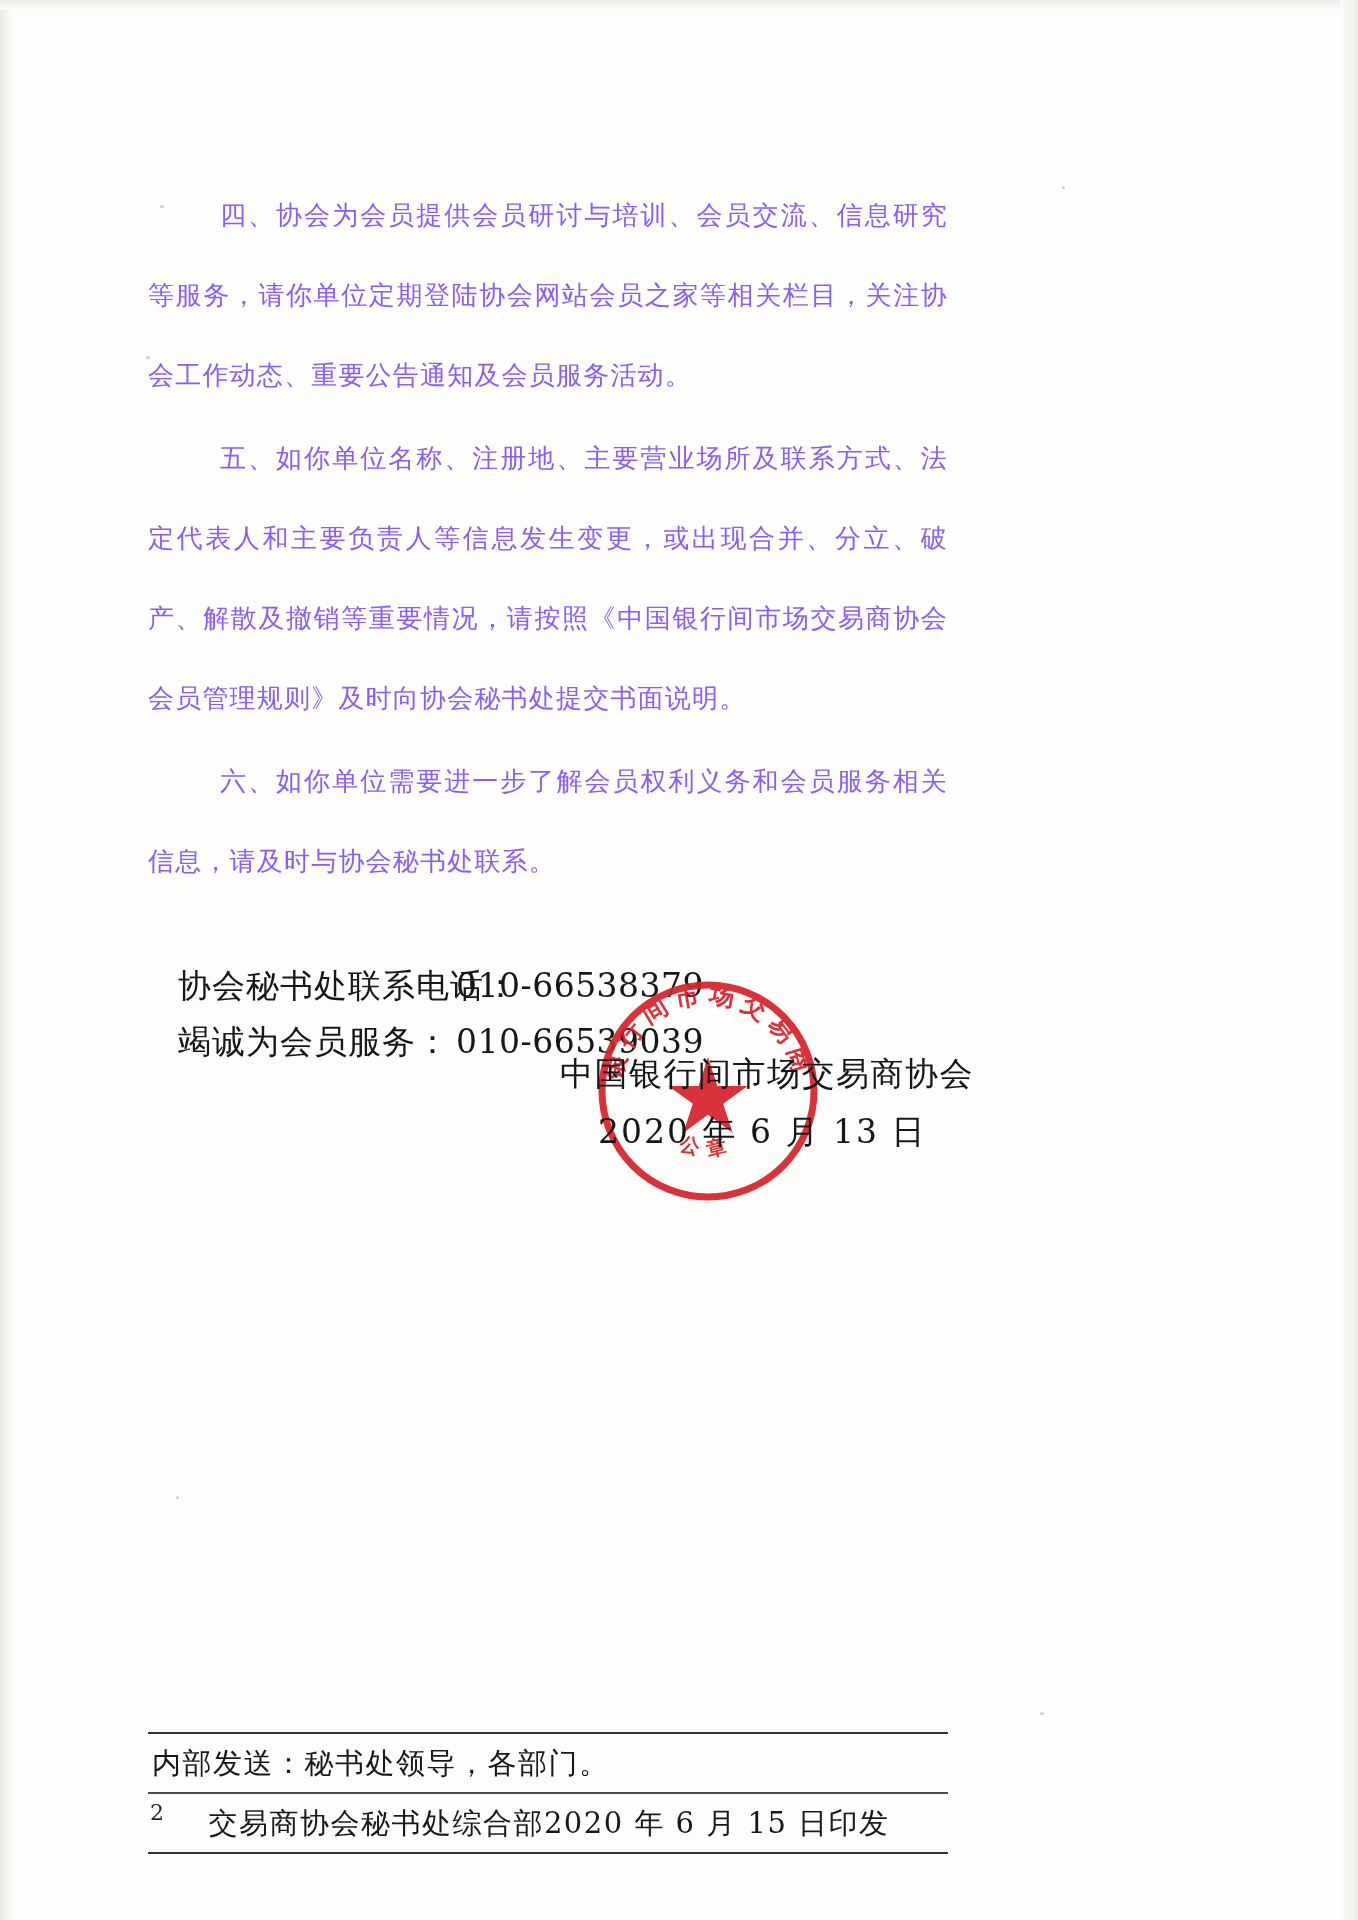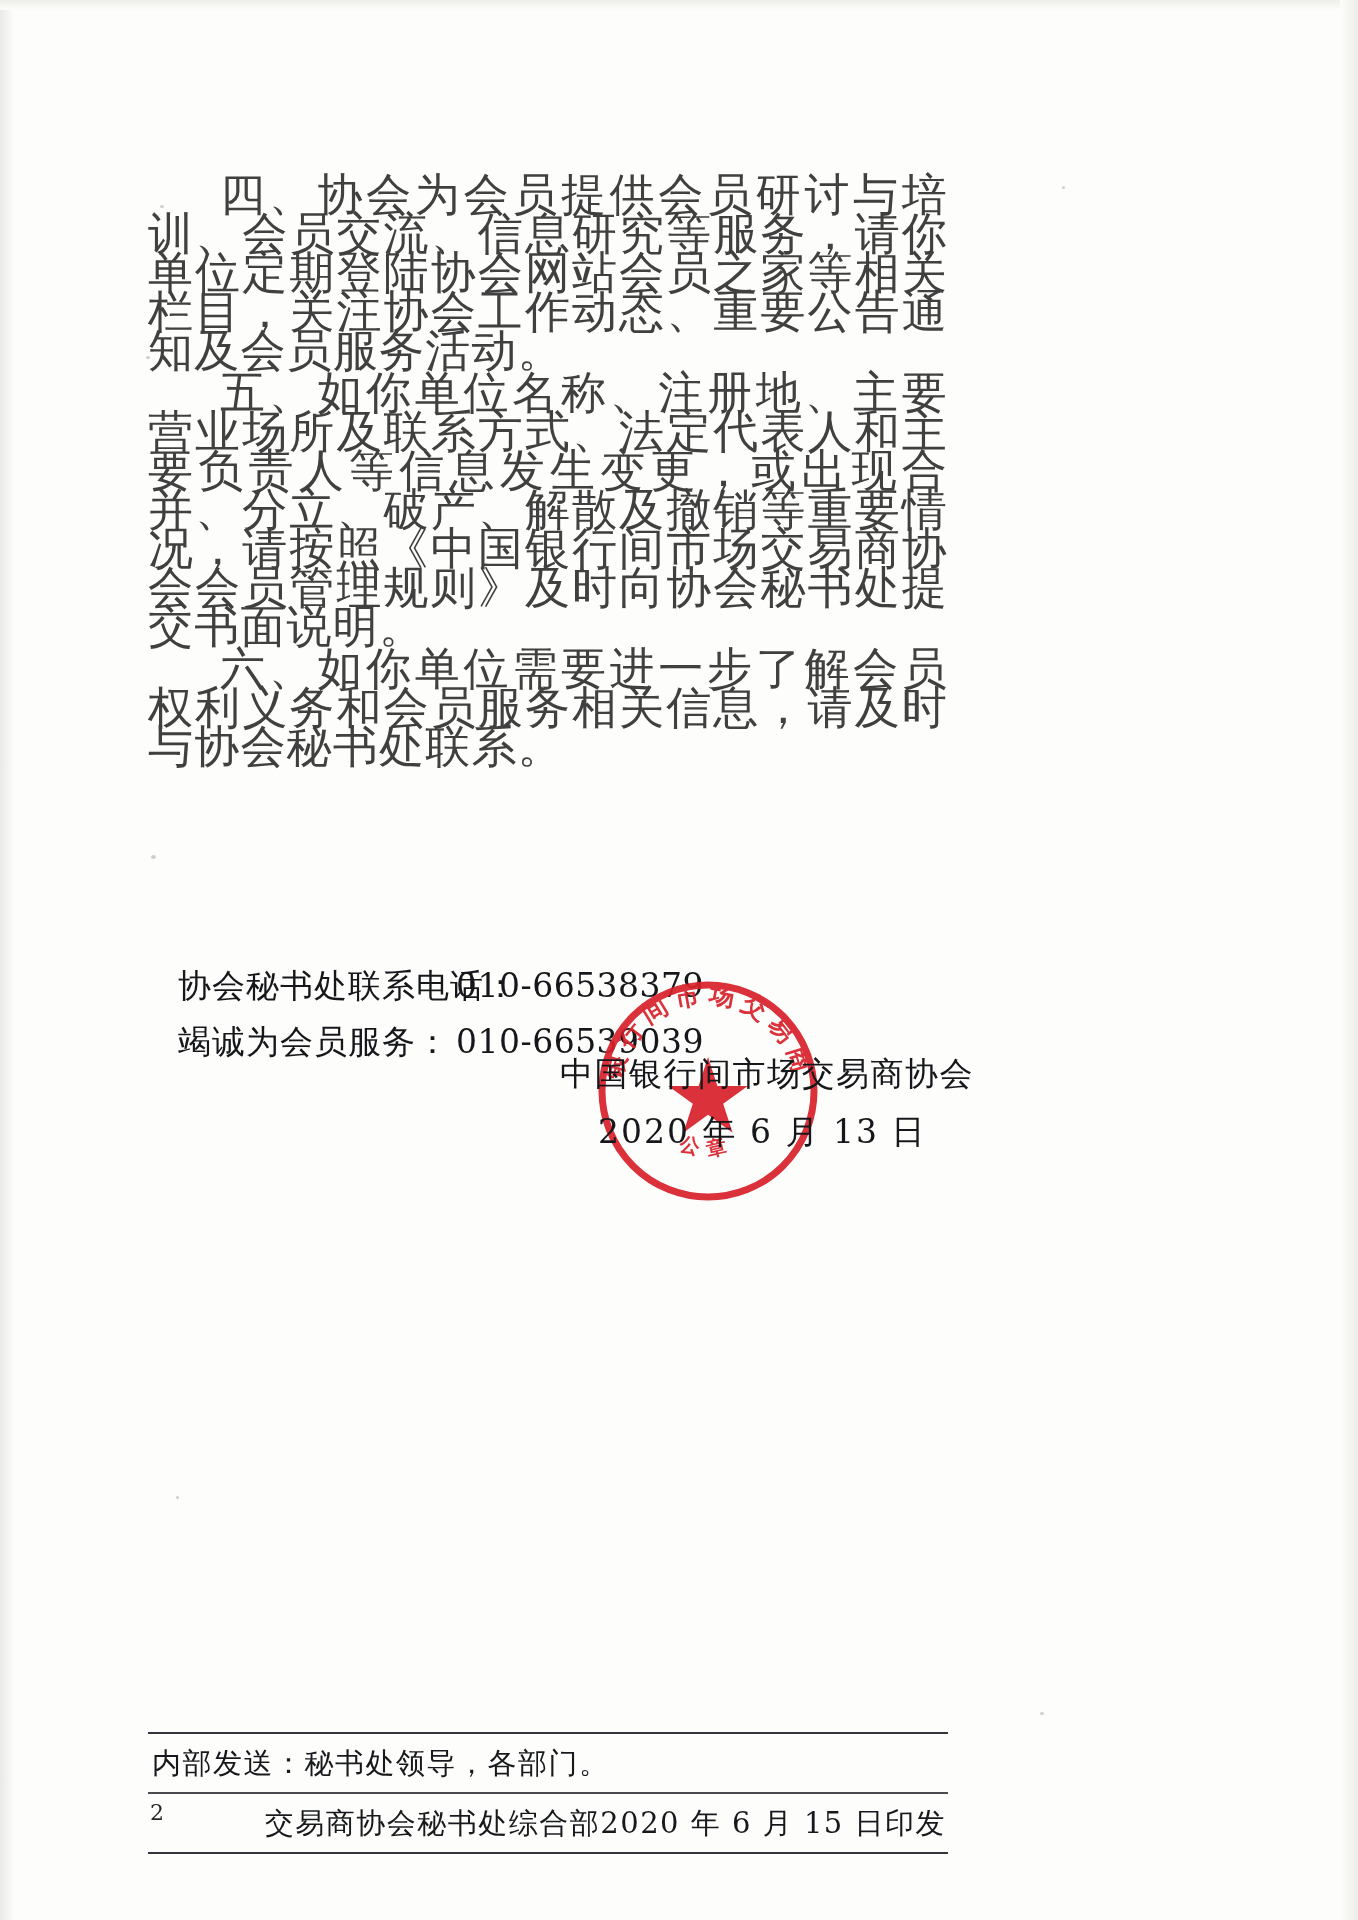--- a/index.html
+++ b/index.html
@@ -41,24 +41,24 @@
   }
 
   #content {
     position: absolute;
     left: 148px;
     top: 175px;
     width: 800px;
   }
 
   .para {
-    font-size: 45px;
-    line-height: 39px;
+    font-size: 26px;
+    line-height: 80px;
     letter-spacing: 1.2px;
-    color: #404040;
+    color: #8b5cf6;
     text-align: justify;
     text-justify: inter-character;
     margin: 0 0 3px 0;
     font-family: "DejaVu Serif", "Liberation Serif", serif;
     font-weight: 500;
   }
   .para.indent {
     text-indent: 72px;
   }
 
@@ -128,21 +128,21 @@
     width: 800px;
   }
   .rule {
     height: 2px;
     background: #33353a;
     width: 100%;
   }
   .rule.thin { height: 1.5px; background: #4a4c50; }
   .footer-row {
     display: flex;
-    justify-content: flex-end;
+    justify-content: center;
     align-items: baseline;
     font-size: 29px;
     line-height: 54px;
     color: #17191d;
     letter-spacing: 1.5px;
     padding: 2px 2px 2px 4px;
     white-space: nowrap;
   }
   .footer-row.single { justify-content: flex-start; }
 

